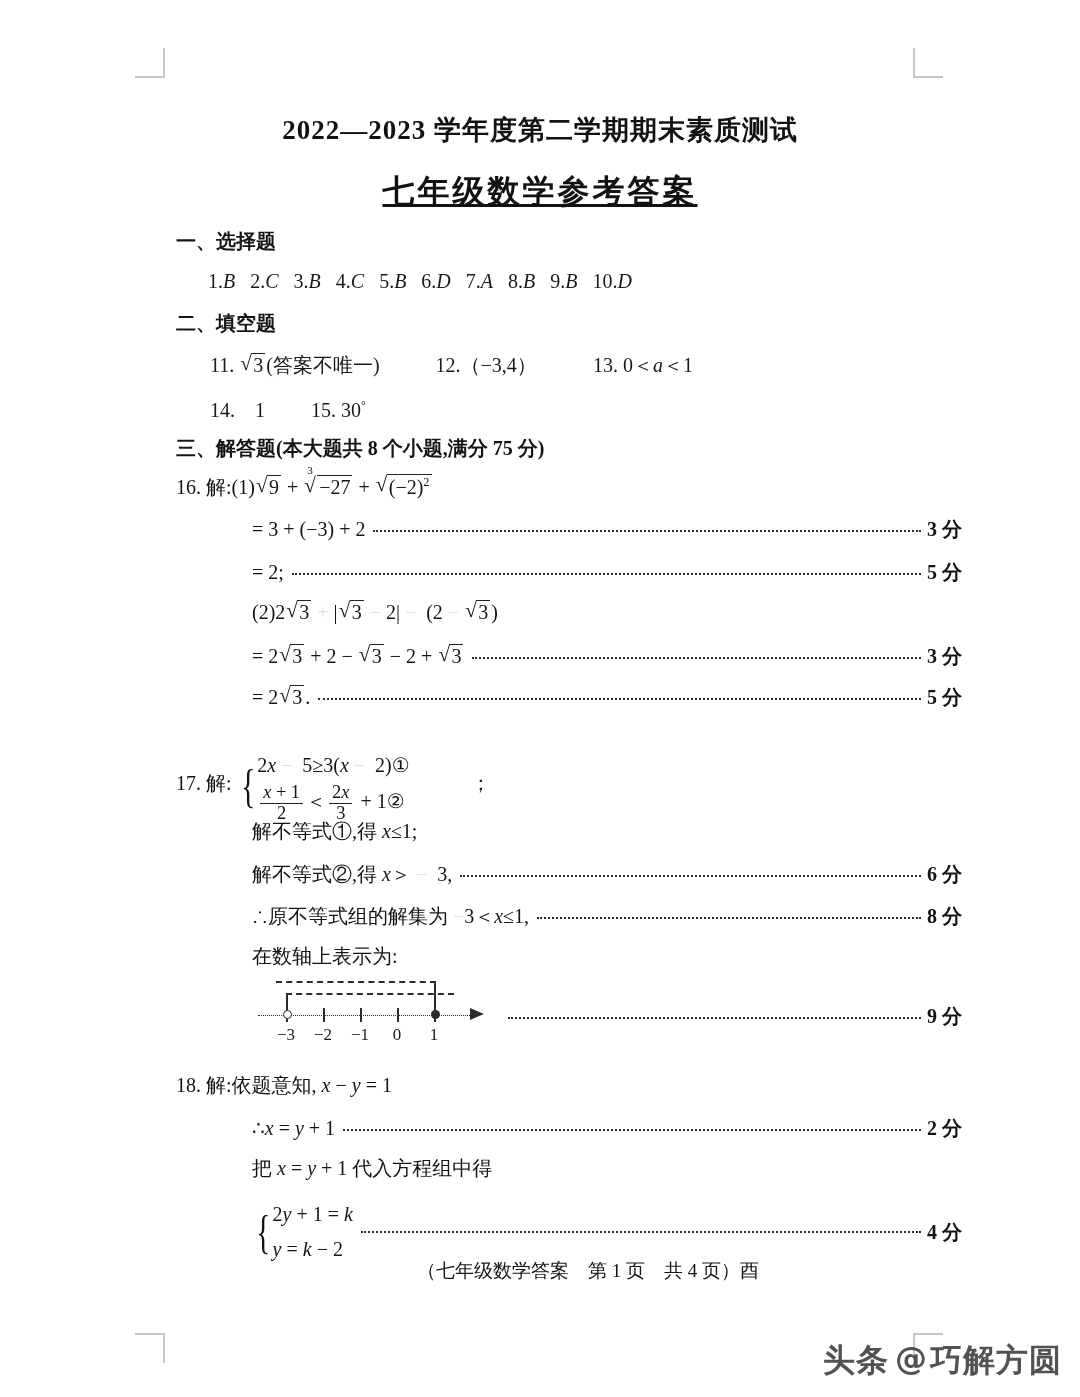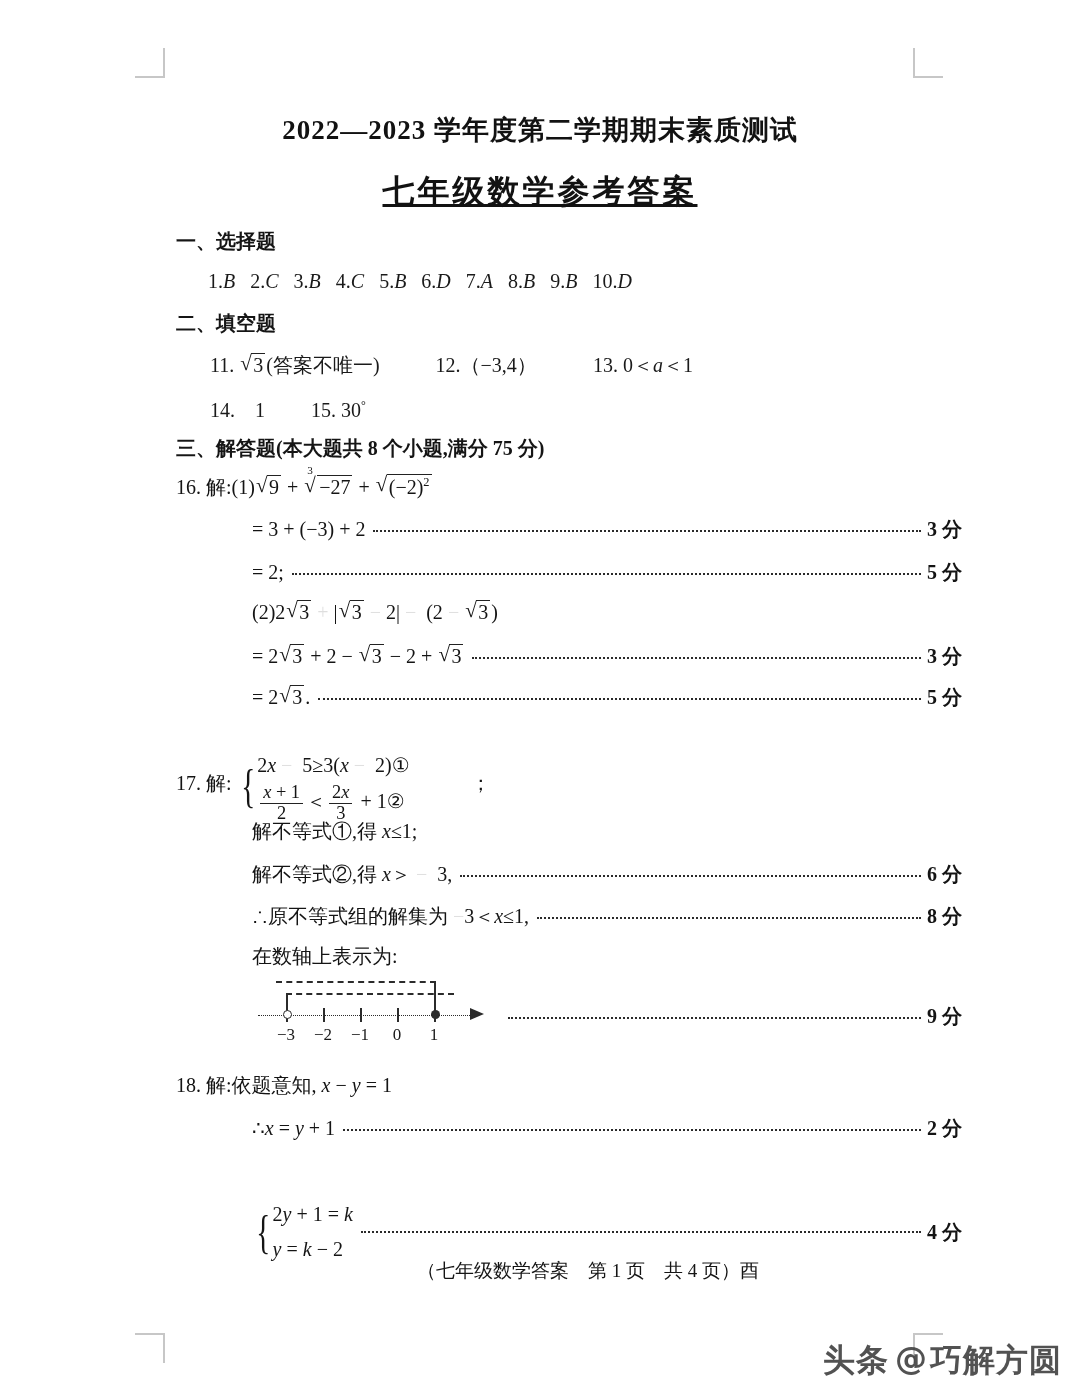--- a/index.html
+++ b/index.html
@@ -430,20 +430,23 @@
   <div class="line" style="left:176px; top:1072px">
     <span>18.</span>&nbsp;<span>解</span>:依题意知, <span class="mi">x</span> − <span class="mi">y</span> = 1
   </div>
 
   <div class="leader-row" style="left:252px; top:1115px; width:710px">
     <span class="expr">∴<span class="mi">x</span> = <span class="mi">y</span> + 1</span>
     <span class="dots"></span>
     <span class="score">2 分</span>
   </div>
 
+  <div class="line" style="left:252px; top:1155px">
+    把 <span class="mi">x</span> = <span class="mi">y</span> + 1 代入方程组中得
+  </div>
 
   <div class="leader-row" style="left:252px; top:1197px; width:710px; align-items:center">
     <span class="expr">
       <span class="sys">
         <span class="brace">{</span>
         <span class="eqs">
           <div>2<span class="mi">y</span> + 1 = <span class="mi">k</span></div>
           <div><span class="mi">y</span> = <span class="mi">k</span> − 2</div>
         </span>
       </span>

